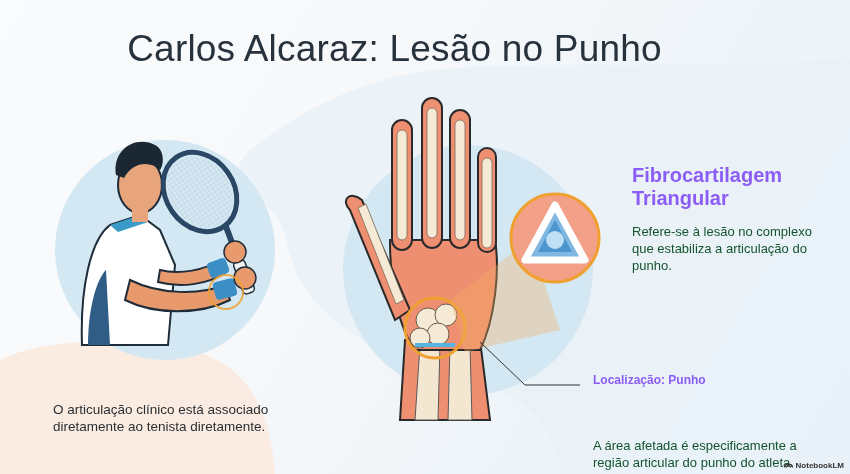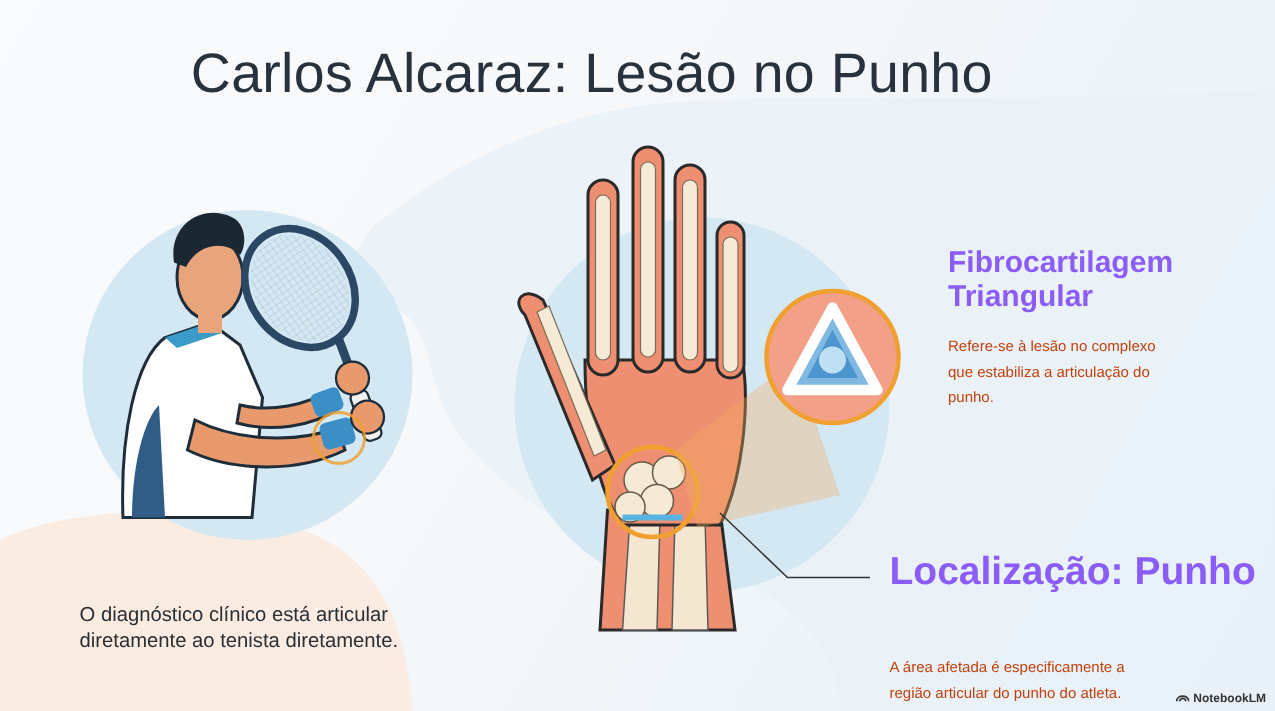--- a/index.html
+++ b/index.html
@@ -16,21 +16,21 @@
     text-align: center; font-size: 37px; font-weight: 400;
     color: #27323d; letter-spacing: 0.2px;
   }
   .caption {
     position: absolute; font-size: 13.5px; line-height: 17px; color: #2b2f33;
   }
   .heading {
     position: absolute; font-weight: 700; color: #8b5cf6;
   }
   .desc {
-    position: absolute; font-size: 10px; line-height: 17px; color: #c2410c;
+    position: absolute; font-size: 13px; line-height: 17px; color: #14532d;
   }
   .badge {
     position: absolute; right: 6px; bottom: 4px; font-size: 8px;
     font-weight: 700; color: #333; display: flex; gap: 3px;
   }
   svg { position: absolute; }
 </style>
 </head>
 <body>
 
@@ -69,21 +69,21 @@
 
   <circle cx="186" cy="172" r="17" fill="none" stroke="#f0a030" stroke-width="2" opacity="0.85"></circle>
   <defs>
     <pattern id="mesh" width="4" height="4" patternUnits="userSpaceOnUse">
       <path d="M0,0 L4,0 M0,0 L0,4" stroke="#9aa7b3" stroke-width="0.7"></path>
     </pattern>
   </defs>
 </svg>
 
 <div class="caption" style="left:53px;top:401px;">
-  <div>O diagnóstico clínico está articular</div>
+  <div>O articulação clínico está associado</div>
   <div>diretamente ao tenista diretamente.</div>
 </div>
 
 <svg width="300" height="340" style="left:320px;top:90px" viewBox="0 0 300 340">
   <circle cx="148" cy="180" r="125" fill="#d4e8f4"></circle>
 
   <path d="M80,330 L85,250 L160,250 L170,330 Z" fill="#ef8f72" stroke="#2a2a2a" stroke-width="2"></path>
   <path d="M95,330 L100,255 L120,255 L118,330 Z" fill="#f3e7d2" stroke="#5a5a5a" stroke-width="1"></path>
   <path d="M128,330 L130,255 L150,255 L152,330 Z" fill="#f3e7d2" stroke="#5a5a5a" stroke-width="1"></path>
 
@@ -130,21 +130,21 @@
 <div class="heading" style="left:632px;top:164px;font-size:20px;line-height:23px;">
   <div>Fibrocartilagem</div>
   <div>Triangular</div>
 </div>
 <div class="desc" style="left:632px;top:223px;">
   <div>Refere-se à lesão no complexo</div>
   <div>que estabiliza a articulação do</div>
   <div>punho.</div>
 </div>
 
-<div class="heading" style="left:593px;top:369px;font-size:26px;line-height:23px;">
+<div class="heading" style="left:593px;top:369px;font-size:12px;line-height:23px;">
   <div>Localização: Punho</div>
 </div>
 <div class="desc" style="left:593px;top:399px;margin-top:38px;">
   <div>A área afetada é especificamente a</div>
   <div>região articular do punho do atleta.</div>
 </div>
 
 <div class="badge">
   <svg width="9" height="7" viewBox="0 0 9 7" style="position:static">
     <path d="M0.5,6.5 C0.5,2 8.5,2 8.5,6.5 M2.5,6.5 C2.5,4 6.5,4 6.5,6.5" fill="none" stroke="#333" stroke-width="1.2"></path>

